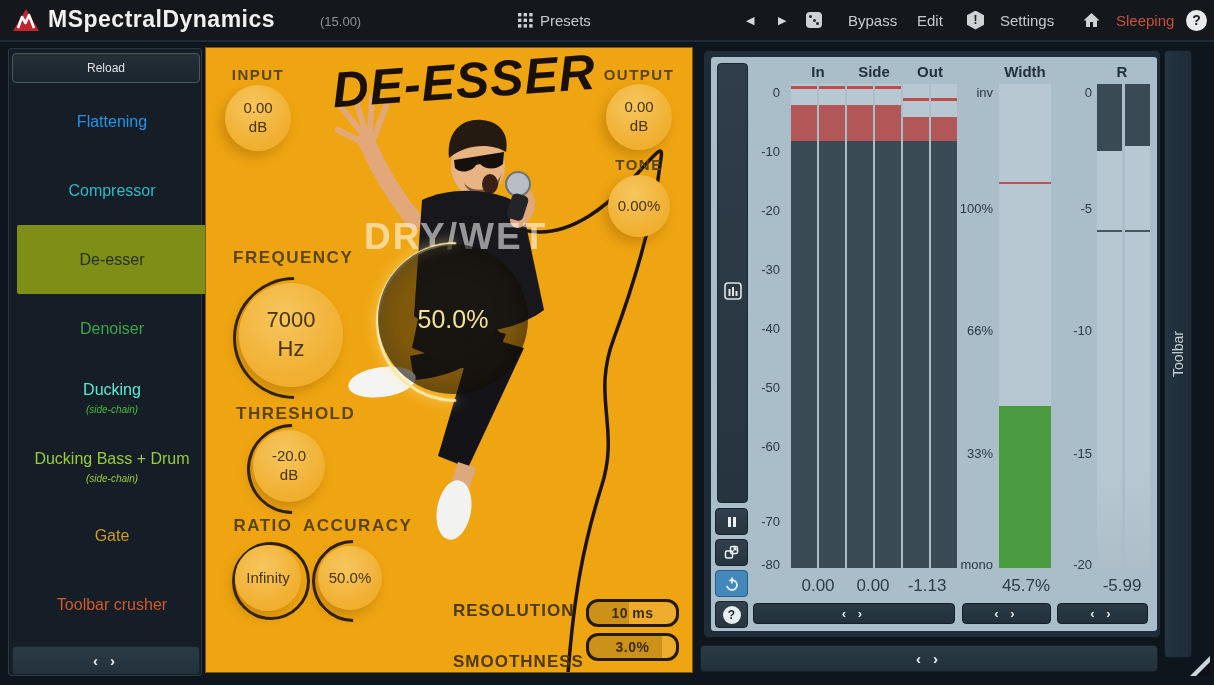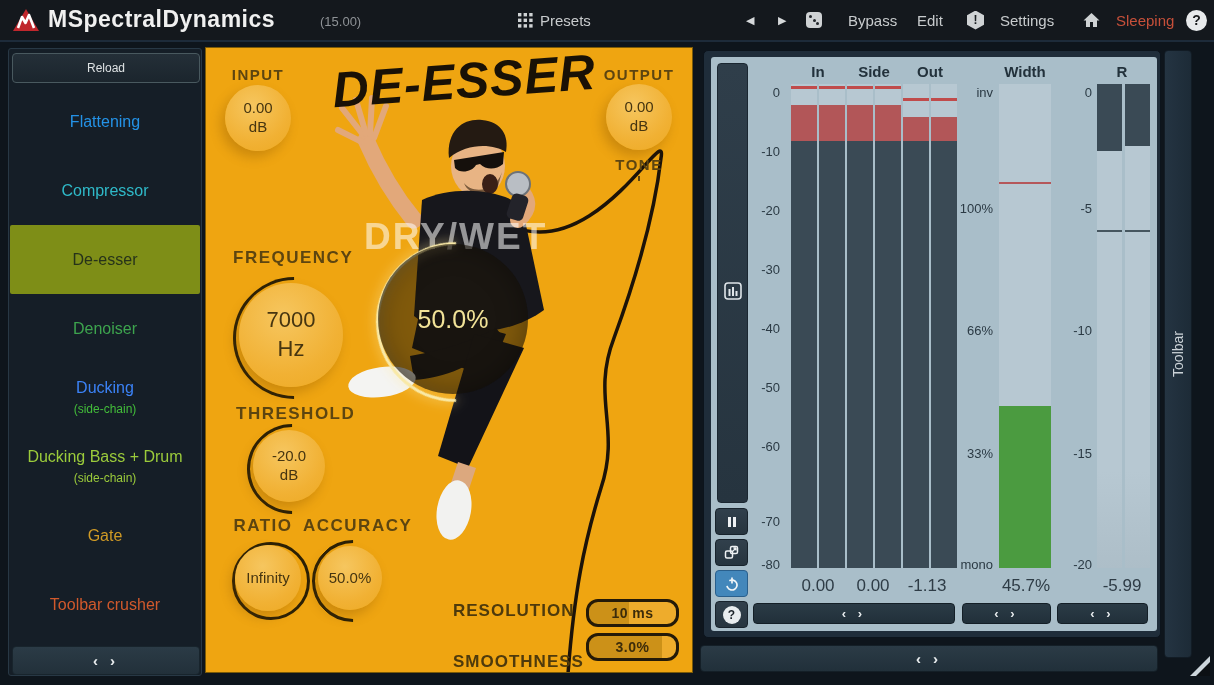--- a/index.html
+++ b/index.html
@@ -15,23 +15,23 @@
   .dice{width:16px;height:16px;border-radius:4px;background:#cfd2d4;position:relative;}
   .dice i{position:absolute;width:3px;height:3px;border-radius:50%;background:#22262a;}
   .hex{width:17px;height:19px;background:#cfd2d4;clip-path:polygon(50% 0,100% 25%,100% 75%,50% 100%,0 75%,0 25%);
        display:flex;align-items:center;justify-content:center;color:#191d21;font-weight:bold;font-size:12px;}
   .qcircle{width:21px;height:21px;border-radius:50%;background:#e8eaec;color:#17191c;font-weight:bold;font-size:14px;
        display:flex;align-items:center;justify-content:center;}
   
   .sidebar{position:absolute;left:8px;top:48px;width:194px;height:628px;background:#151e27;border:1px solid #283845;border-radius:3px;box-sizing:border-box;}
   .reload-btn{position:absolute;left:3px;top:4px;width:186px;height:28px;border:1px solid #49595f;border-radius:4px;
        background:linear-gradient(#242f38,#1b252d);color:#dde1e3;font-size:12px;display:flex;align-items:center;justify-content:center;}
-  .side-item{position:absolute;left:1px;width:190px;height:69px;display:flex;flex-direction:column;align-items:center;justify-content:center;text-align:center;}
+  .side-item{position:absolute;left:8px;width:190px;height:69px;display:flex;flex-direction:column;align-items:center;justify-content:center;text-align:center;}
   .side-item .side-label{font-size:16px;}
-  .side-item .side-sub{font-size:12px;margin-top:5px;}
+  .side-item .side-sub{font-size:10px;font-style:italic;margin-top:5px;}
   .side-item.selected{background:#7e8e17;border-radius:2px;}
   .side-item.selected .side-label{color:#26321a !important;}
   .pager{position:absolute;left:3px;top:597px;width:186px;height:27px;border-radius:4px;background:linear-gradient(#2b3b46,#22303a);
        border:1px solid #18242c;color:#e8ecee;display:flex;align-items:center;justify-content:center;font-size:15px;font-weight:bold;letter-spacing:4px;}
   
   .orange{position:absolute;left:205px;top:47px;width:488px;height:626px;background:#efa511;overflow:hidden;border:1px solid #7a5a08;box-sizing:border-box;}
   .deesser-title{position:absolute;left:118px;top:4px;width:280px;text-align:center;font-size:50px;font-weight:bold;font-style:italic;
        color:#191106;letter-spacing:1px;transform:rotate(-4deg);}
   .drywet-mark{position:absolute;left:158px;top:168px;width:200px;font-size:37px;font-weight:bold;color:rgba(255,255,255,.55);letter-spacing:2px;}
   .klabel{position:absolute;text-align:center;font-size:15px;font-weight:bold;letter-spacing:1.5px;color:#5d4510;}
@@ -153,21 +153,21 @@
     <div class="side-item" style="top:107px">
       <span class="side-label" style="color:#2fbac9">Compressor</span>
     </div>
     <div class="side-item selected" style="top:176px">
       <span class="side-label">De-esser</span>
     </div>
     <div class="side-item" style="top:245px">
       <span class="side-label" style="color:#3da44e">Denoiser</span>
     </div>
     <div class="side-item" style="top:314px">
-      <span class="side-label" style="color:#3b82f6">Ducking</span>
+      <span class="side-label" style="color:#5eead4">Ducking</span>
       <span class="side-sub" style="color:#43bd3a">(side-chain)</span>
     </div>
     <div class="side-item" style="top:383px">
       <span class="side-label" style="color:#9bcb3b">Ducking Bass + Drum</span>
       <span class="side-sub" style="color:#9bcb3b">(side-chain)</span>
     </div>
     <div class="side-item" style="top:452px">
       <span class="side-label" style="color:#cf9a25">Gate</span>
     </div>
     <div class="side-item" style="top:521px">
@@ -222,20 +222,23 @@
       <span>OUTPUT</span><i class="tick"></i>
     </div>
     <div class="knob knob-md" style="left:400px;top:36px;width:66px;height:66px">
       <span class="kv">0.00</span>
       <span class="ku">dB</span>
     </div>
 
     <div class="klabel" style="left:387px;top:108px;width:92px">
       <span>TONE</span><i class="tick"></i>
     </div>
+    <div class="knob knob-md" style="left:402px;top:127px;width:62px;height:62px">
+      <span class="kv">0.00%</span>
+    </div>
 
     <div class="klabel" style="left:27px;top:200px;width:120px;font-size:17px">
       <span>FREQUENCY</span>
     </div>
     <div class="arc" style="left:27px;top:229px;width:116px;height:116px"></div>
     <div class="knob knob-lg" style="left:33px;top:235px;width:104px;height:104px">
       <span class="kv">7000</span>
       <span class="ku">Hz</span>
     </div>
 

